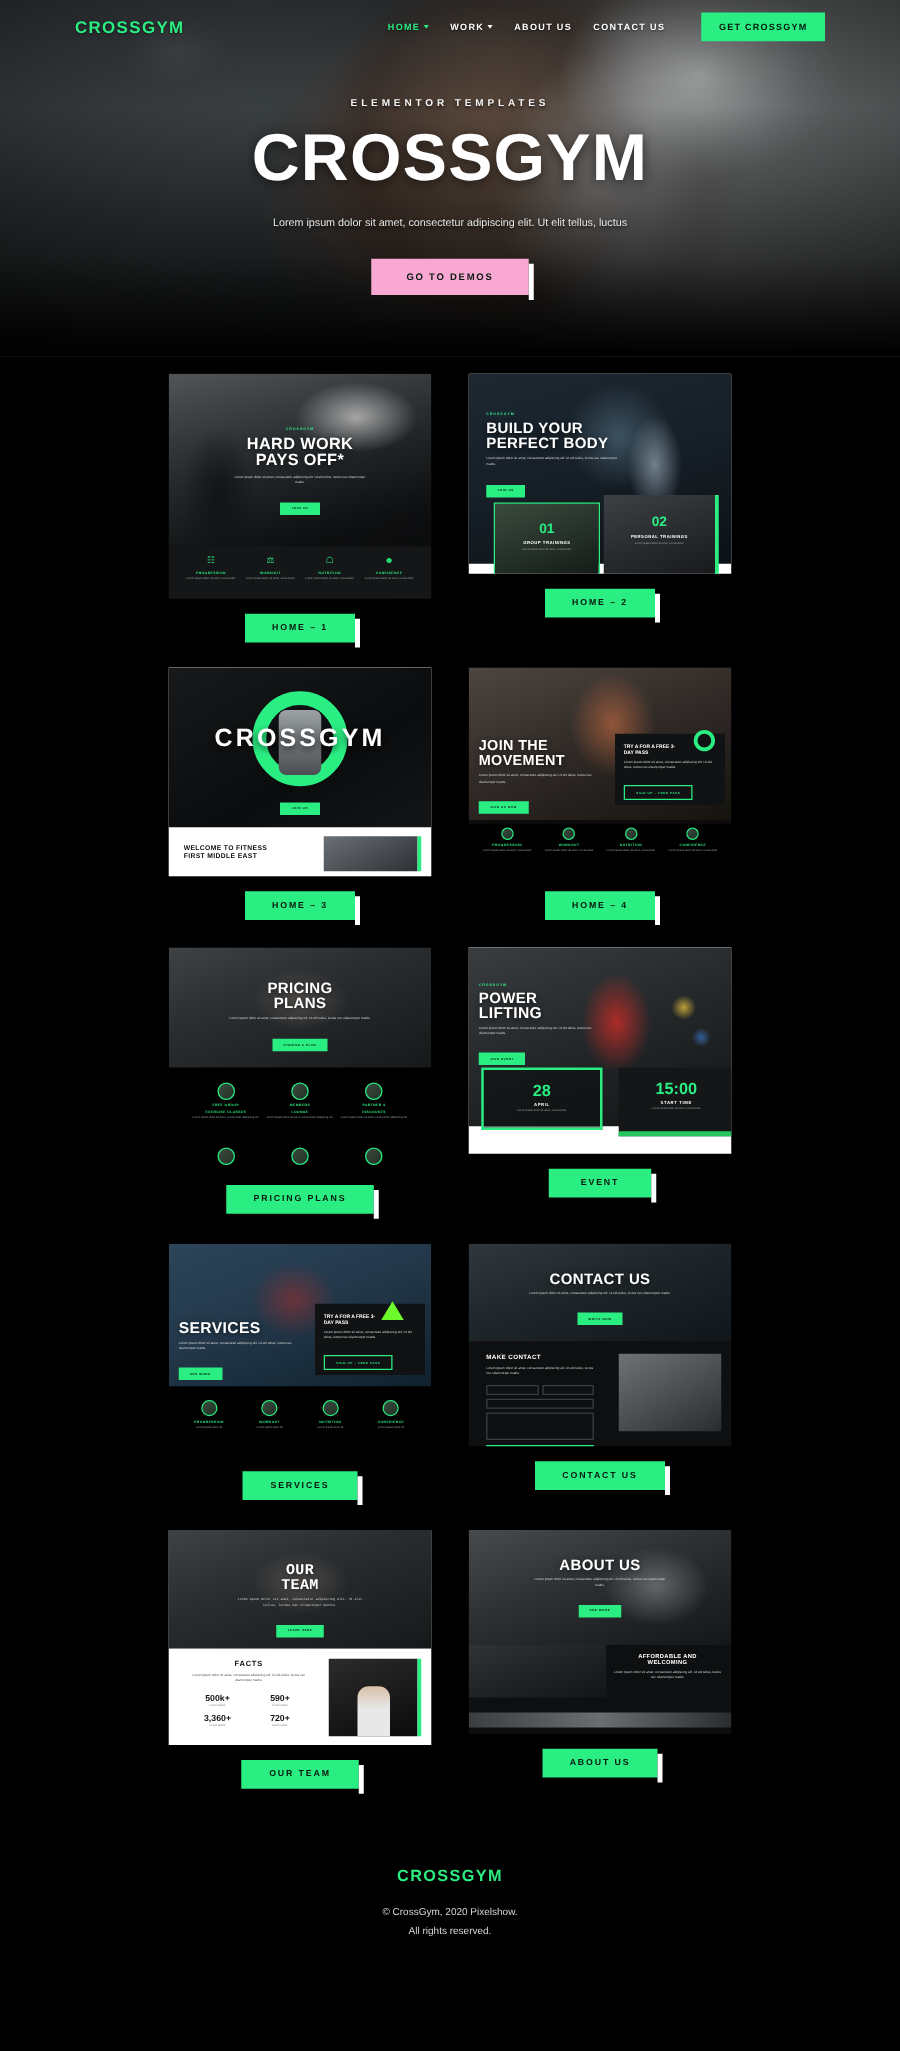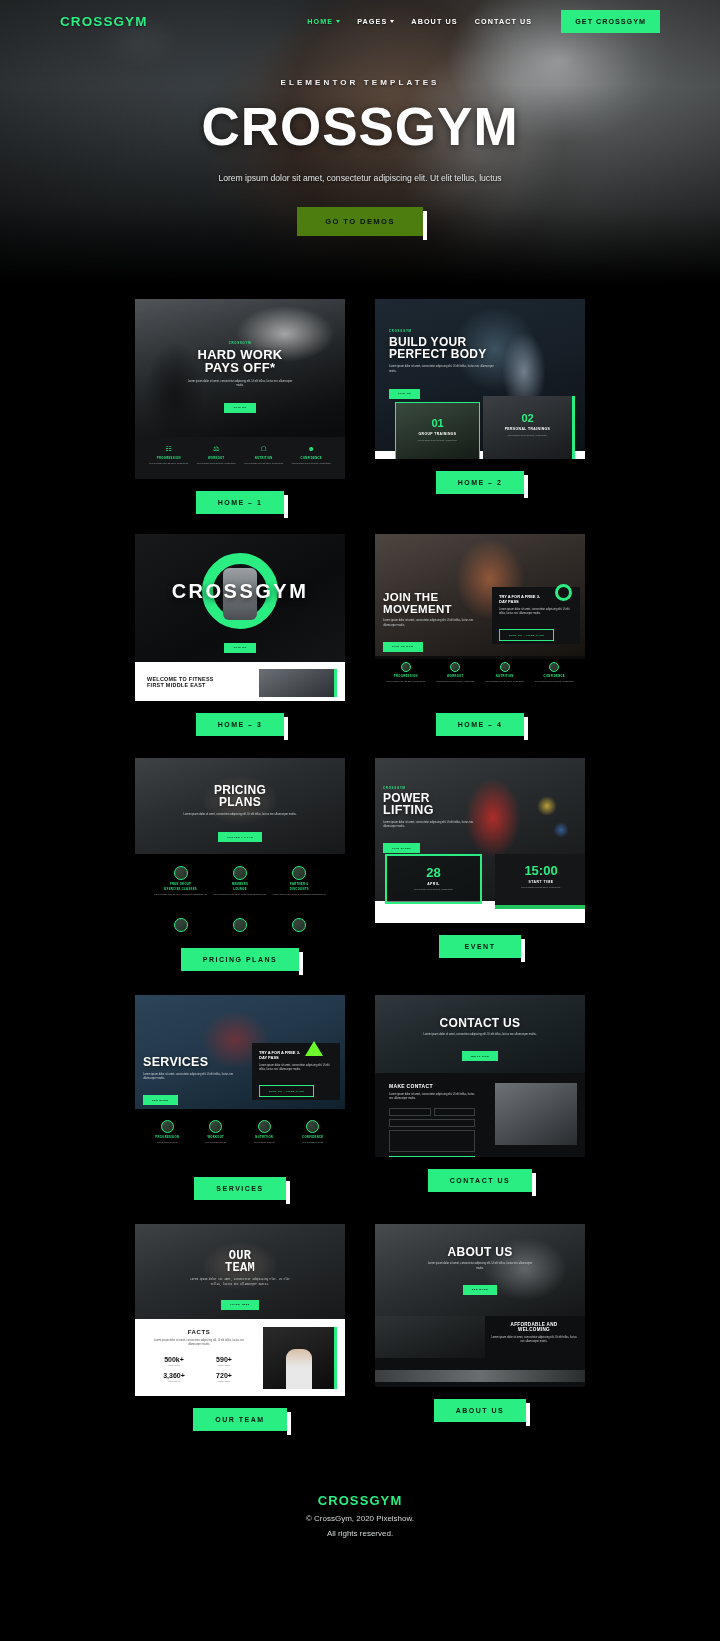--- a/index.html
+++ b/index.html
@@ -60,21 +60,21 @@
   .hero-title {
     font-size:53px; line-height:1; font-weight:bold; letter-spacing:1px;
     margin-top:13px; font-stretch:condensed; text-shadow:0 2px 9px rgba(0,0,0,.55);
   }
   .hero-sub {
     margin-top:18px; font-size:8.6px; line-height:1.75; color:#e4e6e6;
     text-shadow:0 1px 3px rgba(0,0,0,.8);
   }
   .hero-btn-wrap { margin-top:21px; display:flex; justify-content:center; }
   .hero-btn {
-    position:relative; background:#4d7c0f; color:#06170d; font-size:7.6px;
+    position:relative; background:#f9a8d4; color:#06170d; font-size:7.6px;
     font-weight:bold; letter-spacing:1.4px; padding:10px 28px;
   }
   .hero-btn::after {
     content:""; position:absolute; right:-4px; top:4px; bottom:-4px; width:4px;
     background:#ffffff;
   }
 
   
   .demos { padding:14px 0 0; }
   .row { display:flex; justify-content:center; gap:30px; margin-bottom:10px; }
@@ -110,41 +110,41 @@
     background:linear-gradient(135deg,#3b4a3f,#223026);
     border:.6px solid #2bee83; display:block;
   }
   .feat-ic.plain { border:none; background:none; }
   .feat-t { font-size:2.7px; font-weight:bold; color:#2bee83; letter-spacing:.35px; margin-bottom:2px; }
   .feat-d { font-size:2.2px; line-height:1.6; color:#9aa0a0; }
 
   
   .footer { text-align:center; padding-top:52px; }
   .footer-logo { color:#2bee83; font-weight:bold; font-size:13px; letter-spacing:1.1px; font-stretch:condensed; }
-  .footer-line { font-size:8px; color:#d5d8d8; margin-top:5px; line-height:1.6; }
+  .footer-line { font-size:8px; color:#d5d8d8; margin-top:16px; line-height:1.6; }
 </style>
 </head>
 <body>
 
 <div class="page">
 
   <div class="hero">
     <div class="hero-bg"></div>
     <div class="hero-bg2"></div>
     <div class="hero-vign"></div>
 
     <div class="nav">
       <div class="logo">CROSSGYM</div>
       <div class="nav-right">
         <div class="nav-item active">
           <span>HOME</span>
           <span class="caret"></span>
         </div>
         <div class="nav-item">
-          <span>PAGES</span>
+          <span>WORK</span>
           <span class="caret"></span>
         </div>
         <div class="nav-item">
           <span>ABOUT US</span>
         </div>
         <div class="nav-item">
           <span>CONTACT US</span>
         </div>
         <div class="nav-cta">GET CROSSGYM</div>
       </div>

